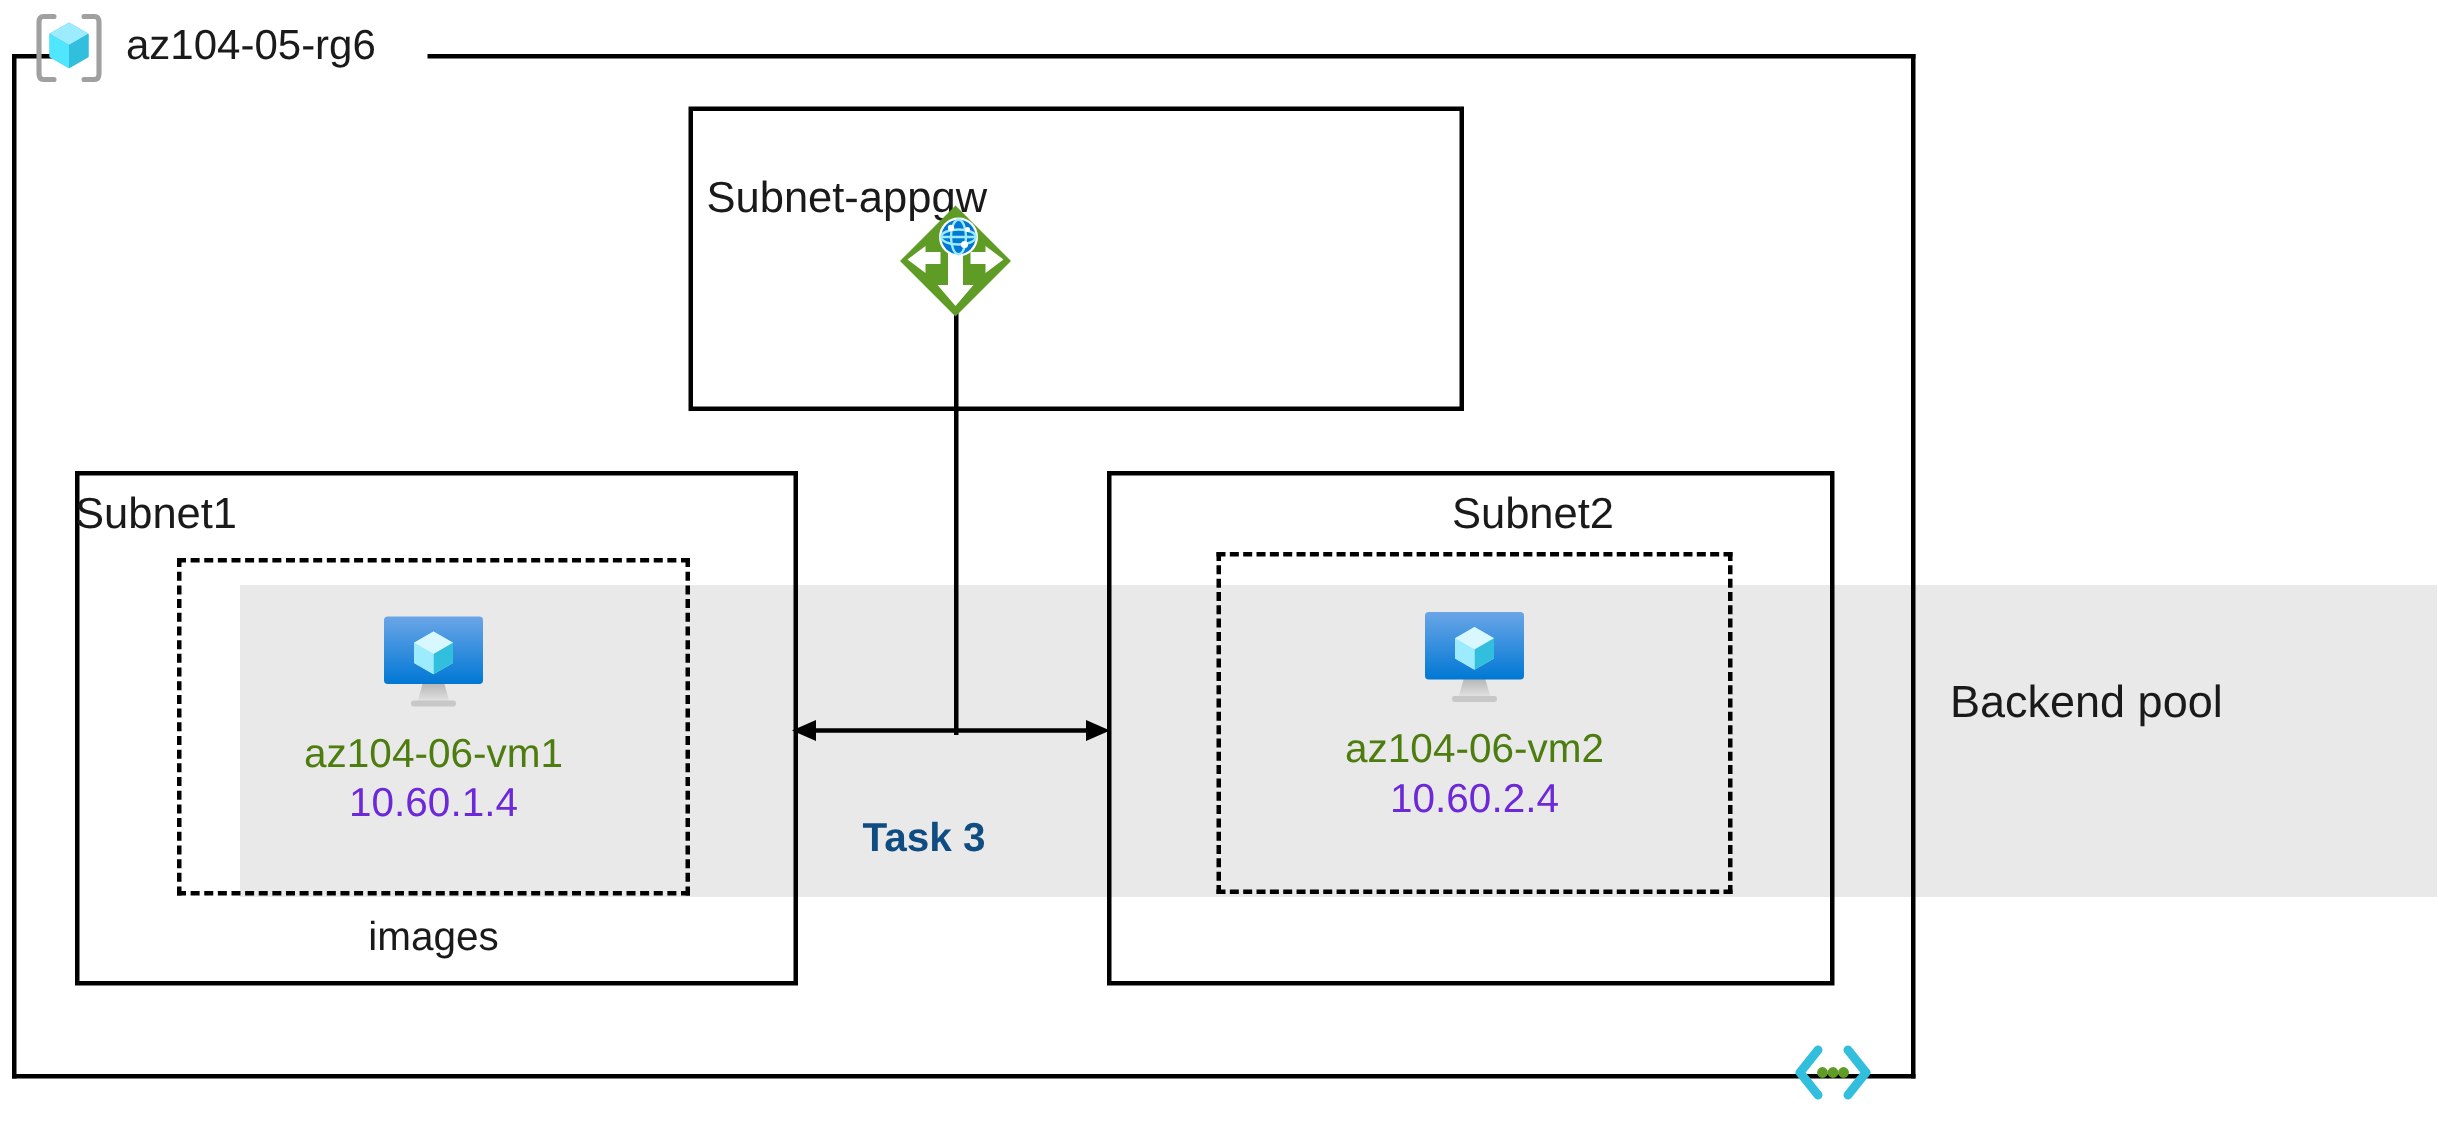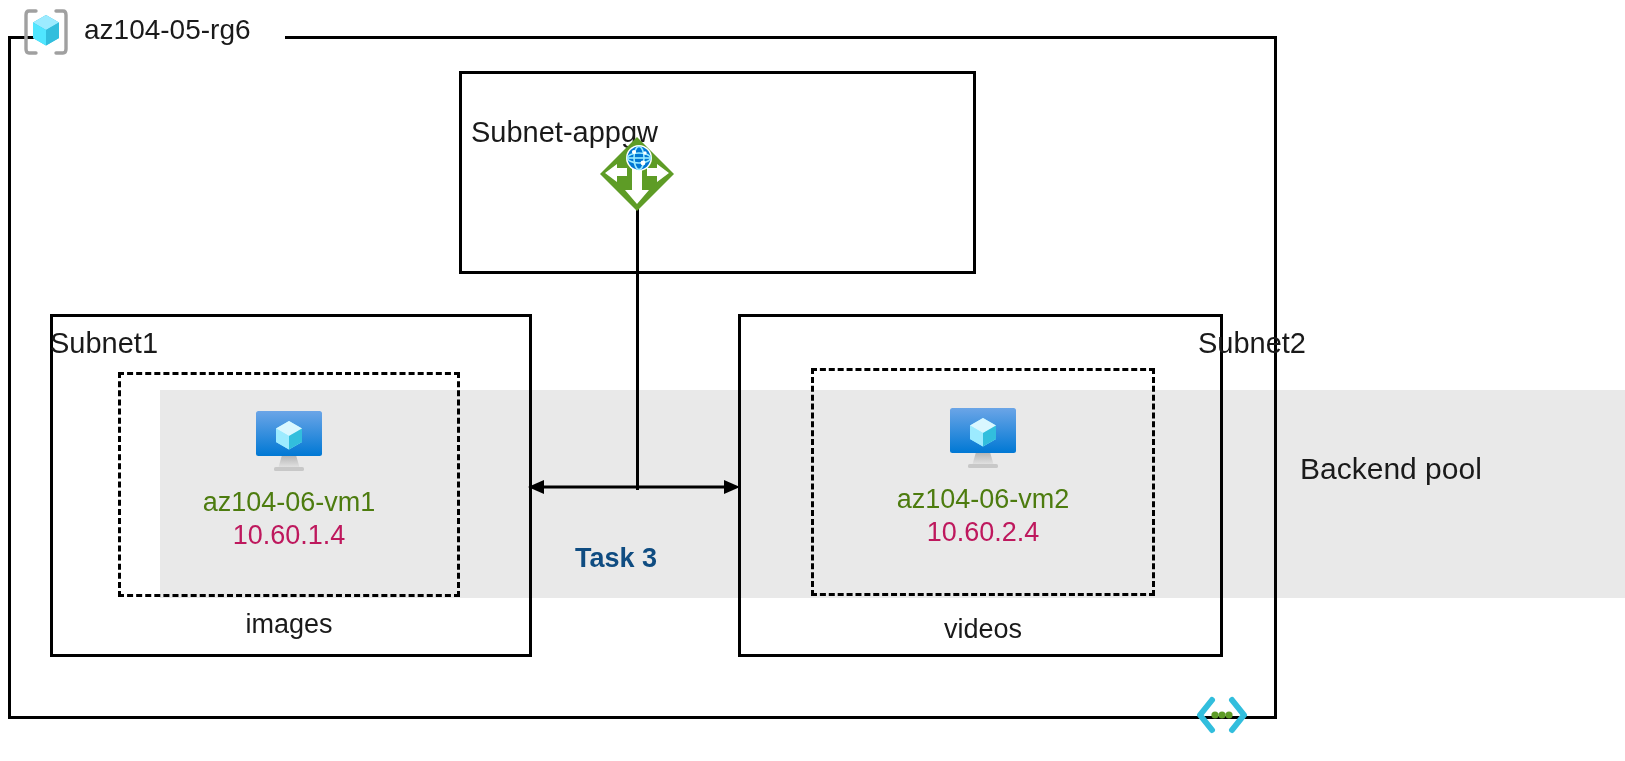--- a/index.html
+++ b/index.html
@@ -89,21 +89,21 @@
 
   .subnet-title {
     position: absolute;
     font-size: 29px;
     color: #1a1a1a;
     white-space: nowrap;
     z-index: 4;
   }
   .title-appgw { left: 471px; top: 84px; margin-top: 32px; }
   .title-sub1  { left: 50px;  top: 327px; width: 482px; text-align: left; }
-  .title-sub2  { left: 738px; top: 327px; width: 568px; text-align: right; }
+  .title-sub2  { left: 738px; top: 327px; width: 568px; text-align: center; }
 
   
   .dashed-box {
     position: absolute;
     border: 3px dashed #000000;
     box-sizing: border-box;
     background: transparent;
     z-index: 3;
   }
   .dashed-1 { left: 118px; top: 372px; width: 342px; height: 225px; }
@@ -121,21 +121,21 @@
   .vm-icon { width: 74px; height: 72px; margin: 0 auto; display: block; }
   .vm-name {
     font-size: 27px;
     color: #4d7c0f;
     margin-top: 9px;
     line-height: 1.22;
     white-space: nowrap;
   }
   .vm-ip {
     font-size: 27px;
-    color: #be185d;
+    color: #6d28d9;
     line-height: 1.22;
     white-space: nowrap;
   }
 
   
   .subnet-caption {
     position: absolute;
     font-size: 27px;
     color: #1a1a1a;
     z-index: 4;
@@ -305,21 +305,20 @@
       <rect x="22" y="62" width="30" height="4" rx="1.6" fill="#C8C8C8"></rect>
       <rect x="4" y="6" width="66" height="45" rx="2.5" fill="url(#vmScreen2)"></rect>
       <polygon points="37,16 50,23.5 50,37 37,44.5 24,37 24,23.5" fill="#9CEBFF"></polygon>
       <polygon points="37,16 50,23.5 37,31 24,23.5" fill="#D9F7FF"></polygon>
       <polygon points="37,31 50,23.5 50,37 37,44.5" fill="#32BEDD"></polygon>
       <polygon points="37,31 37,44.5 24,37 24,23.5" fill="#9CEBFF"></polygon>
     </svg>
     <div class="vm-name">az104-06-vm2</div>
     <div class="vm-ip">10.60.2.4</div>
   </div>
-  <div class="subnet-caption caption-2">videos</div>
 
   <svg class="connector-arrow" width="220" height="34" viewBox="0 0 220 34">
     <line x1="16" y1="17" x2="204" y2="17" stroke="#000000" stroke-width="3"></line>
     <polygon points="4,17 20,10 20,24" fill="#000000"></polygon>
     <polygon points="216,17 200,10 200,24" fill="#000000"></polygon>
   </svg>
 
   <div class="task-label">Task 3</div>
 
   <svg class="vnet-icon" viewBox="0 0 52 38">

